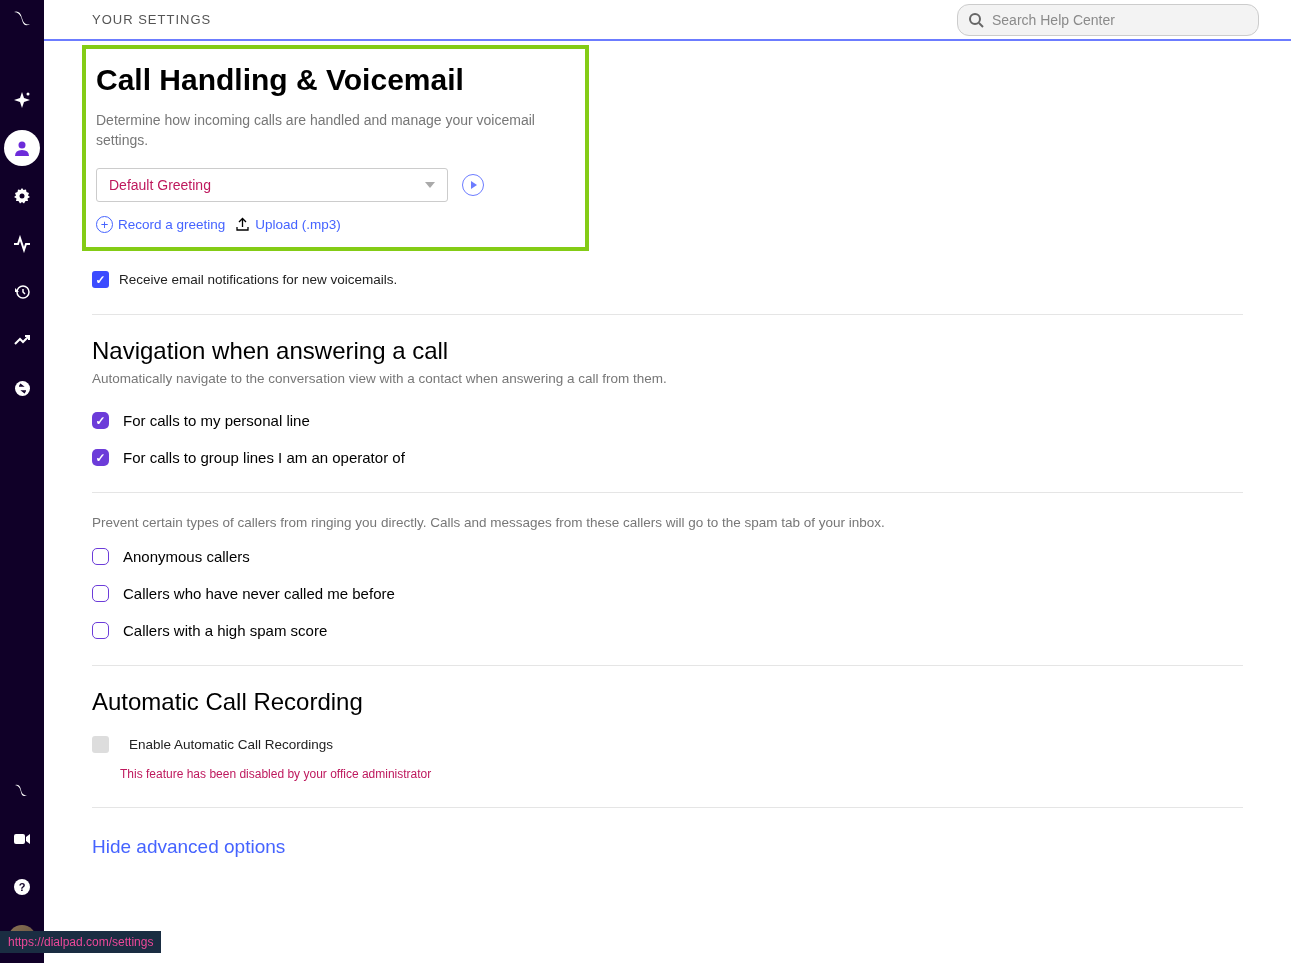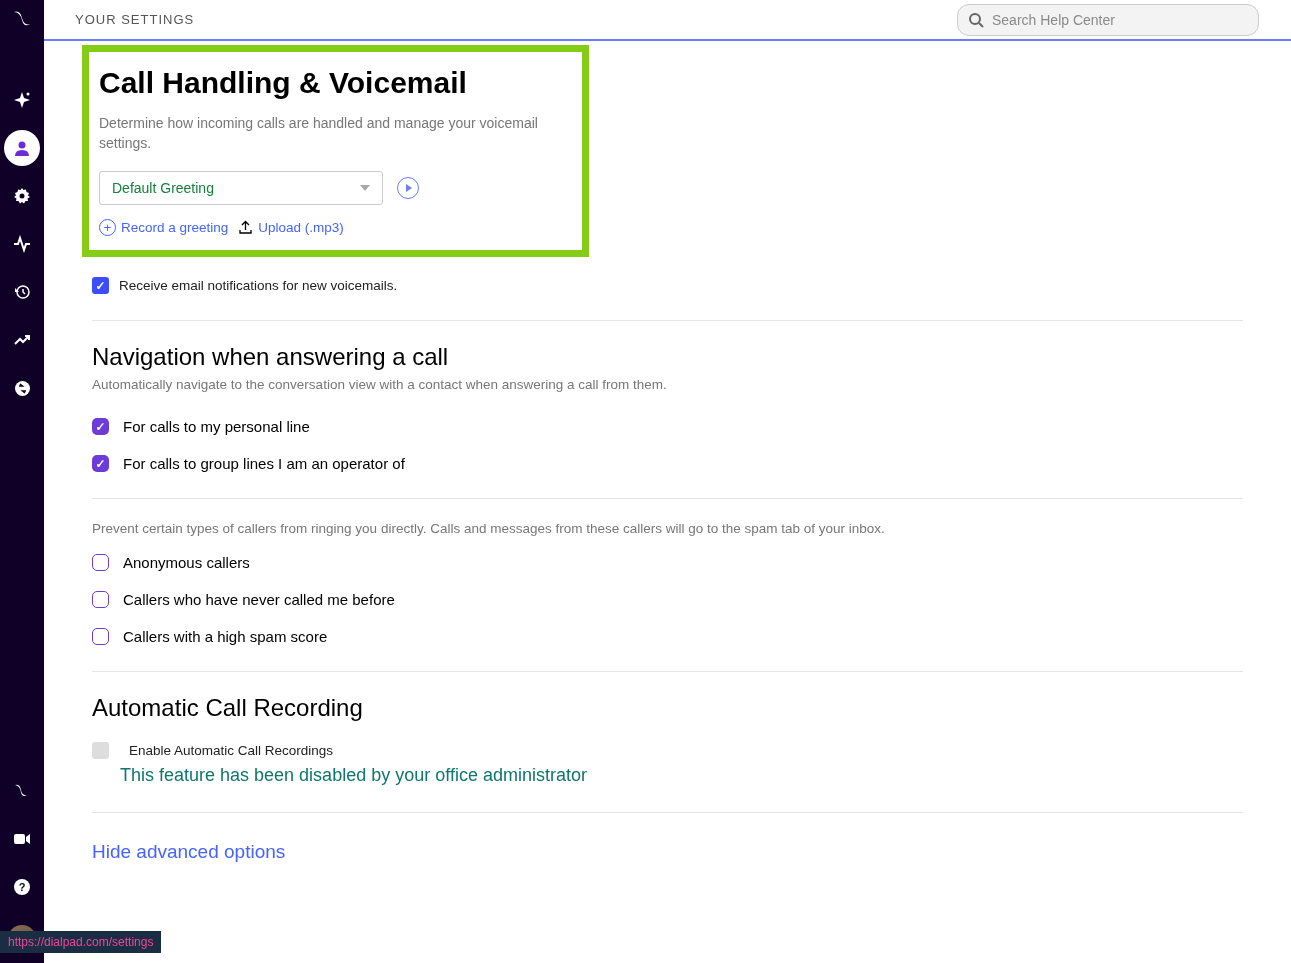--- a/index.html
+++ b/index.html
@@ -59,21 +59,21 @@
       flex: 1;
       display: flex;
       flex-direction: column;
       overflow: hidden;
     }
     .header {
       height: 41px;
       border-bottom: 2px solid #6c7cff;
       display: flex;
       align-items: center;
-      padding: 0 32px 0 31px;
+      padding: 0 32px 0 48px;
       justify-content: space-between;
     }
     .header-title {
       font-size: 13px;
       letter-spacing: 1px;
       color: #555;
       font-weight: 500;
     }
     .search-box {
       width: 302px;
@@ -94,21 +94,21 @@
       font-size: 14px;
       color: #555;
     }
     .search-box input::placeholder { color: #8a8a8a; }
     .content {
       flex: 1;
       overflow-y: auto;
       padding: 0 48px 0 48px;
     }
     .highlight-box {
-      border: 7px solid #84cc16;
+      border: 4px solid #84cc16;
       padding: 14px 8px 14px 2px;
       margin-top: 4px;
       margin-left: -10px;
       margin-right: 0;
       width: 507px;
     }
     .highlight-inner { padding-left: 8px; }
     .section-title-large {
       font-size: 30px;
       font-weight: 700;
@@ -120,30 +120,30 @@
       line-height: 1.4;
       margin-bottom: 16px;
     }
     .greeting-row {
       display: flex;
       align-items: center;
       gap: 14px;
       margin-top: 18px;
     }
     .select-box {
-      width: 284px;
+      width: 352px;
       height: 34px;
       border: 1px solid #ccc;
       border-radius: 3px;
       display: flex;
       align-items: center;
       padding: 0 12px;
       justify-content: space-between;
       cursor: pointer;
-      color: #15803d;
+      color: #be185d;
       font-size: 14px;
     }
     .select-caret {
       width: 0; height: 0;
       border-left: 5px solid transparent;
       border-right: 5px solid transparent;
       border-top: 6px solid #aaa;
     }
     .play-btn {
       width: 22px; height: 22px;
@@ -236,24 +236,24 @@
     .check-row-spaced {
       display: flex;
       align-items: center;
       gap: 14px;
       margin-bottom: 20px;
       font-size: 15px;
       color: #000;
     }
     .check-row-spaced:last-child { margin-bottom: 0; }
     .sub-desc-disabled {
-      font-size: 18px;
-      color: #0f766e;
+      font-size: 12px;
+      color: #be185d;
       margin-left: 28px;
-      margin-top: 6px;
+      margin-top: 14px;
     }
     .link-large {
       color: #4563ff;
       font-size: 19px;
       cursor: pointer;
       margin-top: 6px;
       display: inline-block;
     }
     .url-tooltip {
       position: fixed;

